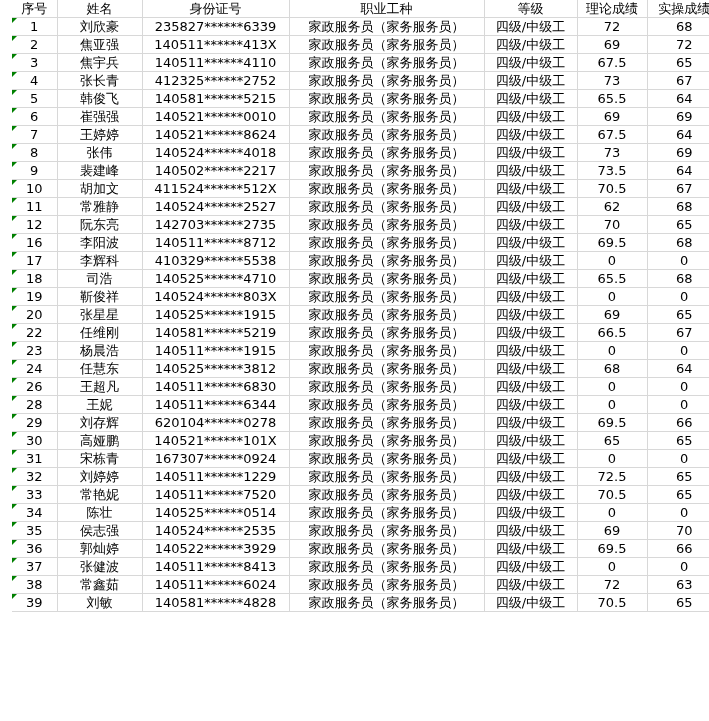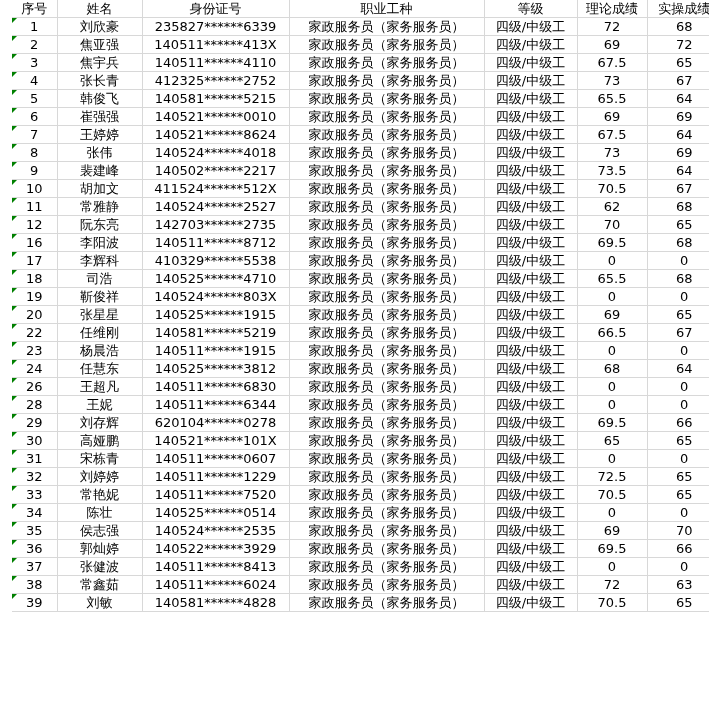--- a/index.html
+++ b/index.html
@@ -298,21 +298,21 @@
           <td>高娅鹏</td>
           <td class="id-cell">140521******101X</td>
           <td>家政服务员（家务服务员）</td>
           <td>四级/中级工</td>
           <td>65</td>
           <td>65</td>
         </tr>
         <tr>
           <td><span class="note-tri"></span>31</td>
           <td>宋栋青</td>
-          <td class="id-cell">140511******0607</td>
+          <td class="id-cell">167307******0924</td>
           <td>家政服务员（家务服务员）</td>
           <td>四级/中级工</td>
           <td>0</td>
           <td>0</td>
         </tr>
         <tr>
           <td><span class="note-tri"></span>32</td>
           <td>刘婷婷</td>
           <td class="id-cell">140511******1229</td>
           <td>家政服务员（家务服务员）</td>

